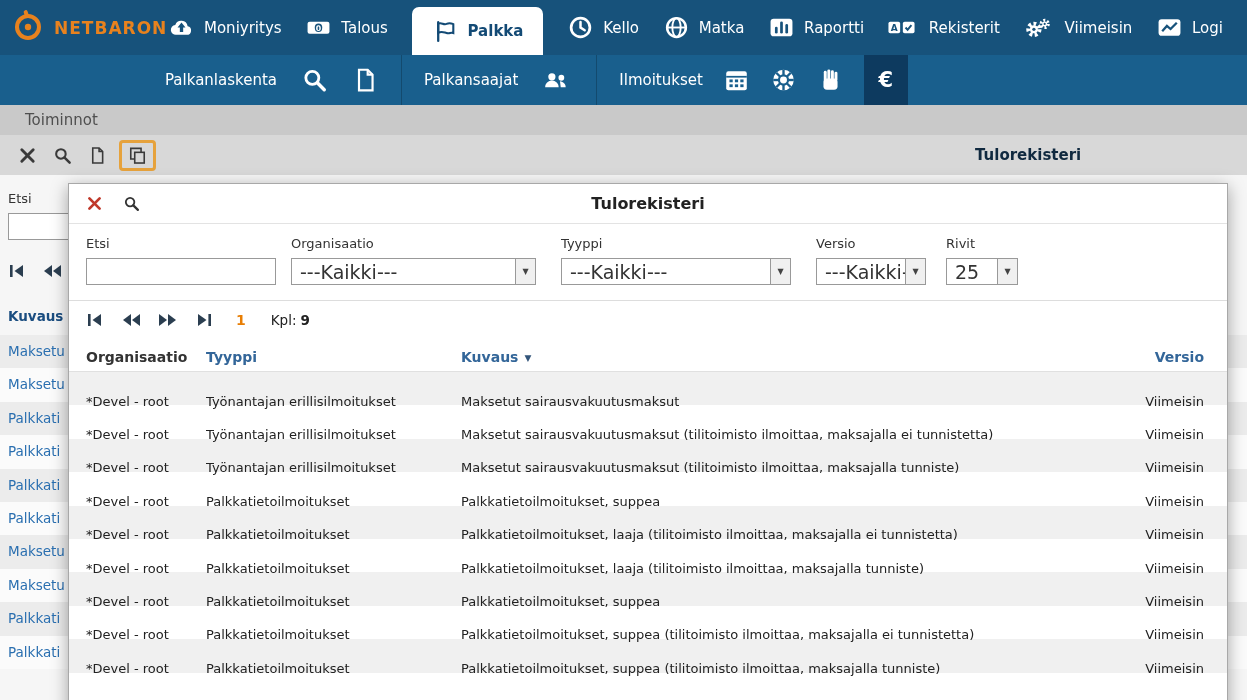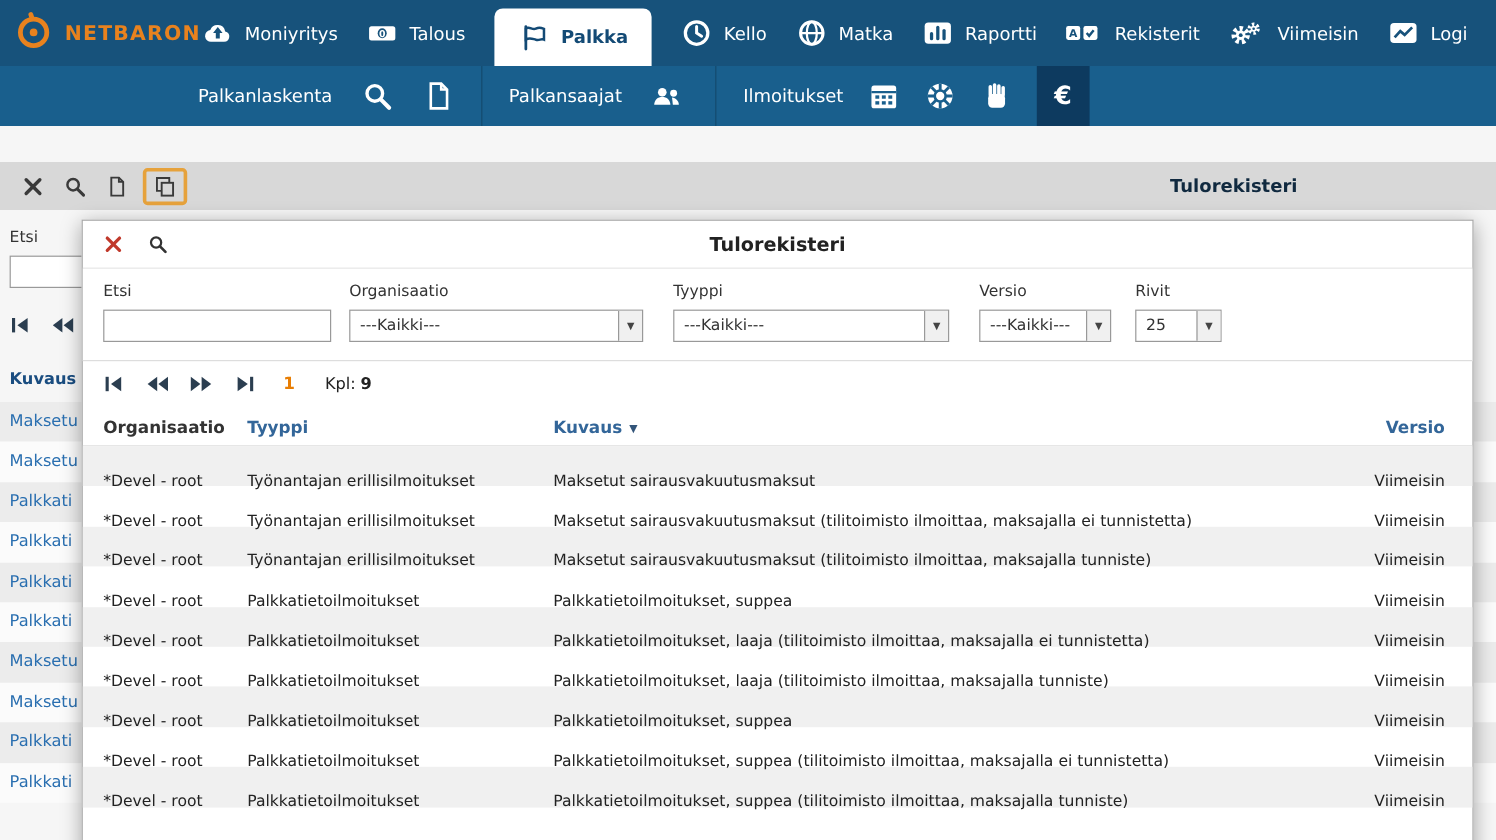--- a/index.html
+++ b/index.html
@@ -51,21 +51,21 @@
   .m-title { position:absolute; left:0; right:0; text-align:center; font-size:16px; font-weight:bold; color:#222; }
   .m-close { color:#C0392B; margin-right:20px; cursor:pointer; z-index:2; }
   .m-close svg, .m-search svg { display:block; width:17px; height:17px; }
   .m-search { color:#333; cursor:pointer; z-index:2; }
 
   .filters { position:absolute; left:0; top:40px; width:100%; height:77px; border-bottom:1px solid #DDD; background:#fff; }
   .ffield { position:absolute; }
   .flabel { font-size:13px; color:#333; display:block; margin-bottom:7px; }
   .ftext { width:100%; height:27px; border:1px solid #999; background:#fff; font-size:13px; padding:0 7px; font-family:inherit; }
   .fselect { height:27px; border:1px solid #999; background:#fff; display:flex; align-items:stretch; cursor:pointer; }
-  .fselect .val { flex:1; font-size:13px; color:#333; display:flex; align-items:center; padding:0 8px; white-space:nowrap; overflow:hidden; }
+  .fselect .val { flex:1; font-size:19px; color:#333; display:flex; align-items:center; padding:0 8px; white-space:nowrap; overflow:hidden; }
   .fselect .arw { width:20px; border-left:1px solid #999; background:#F0F0F0; display:flex; align-items:center; justify-content:center; font-size:8px; color:#444; }
 
   .m-pager { position:absolute; left:0; top:117px; width:100%; height:38px; display:flex; align-items:center; padding-left:17px; gap:13px; color:#2B3E50; }
   .m-pager svg { width:22px; height:16px; display:block; cursor:pointer; }
   .pg-num { color:#E87E04; font-weight:bold; font-size:14px; margin-left:10px; }
   .pg-count { font-size:13.5px; color:#222; margin-left:12px; }
   .pg-count b { margin-left:4px; }
 
   .m-table { position:absolute; left:0; top:158px; width:100%; }
   .trow { display:grid; grid-template-columns:120px 255px 1fr 110px; padding:0 23px 0 17px; align-items:center; }
@@ -257,20 +257,23 @@
               <rect x="9.1" y="2.2" width="2.7" height="10.5" rx="1.3"></rect>
               <rect x="12.4" y="3" width="2.7" height="9.5" rx="1.3"></rect>
               <rect x="15.7" y="4.3" width="2.7" height="8.2" rx="1.3"></rect>
             </g>
           </svg>
       </span>
       <span class="euro-tile">€</span>
     </div>
   </div>
 
+  <div class="section-bar">
+    <span>Toiminnot</span>
+  </div>
 
   <div class="toolbar">
     <span class="ticon">
       <svg viewBox="0 0 20 20">
           <g stroke="currentColor" stroke-width="3" stroke-linecap="round">
             <line x1="4" y1="4" x2="16" y2="16"></line>
             <line x1="16" y1="4" x2="4" y2="16"></line>
           </g>
         </svg>
     </span>

